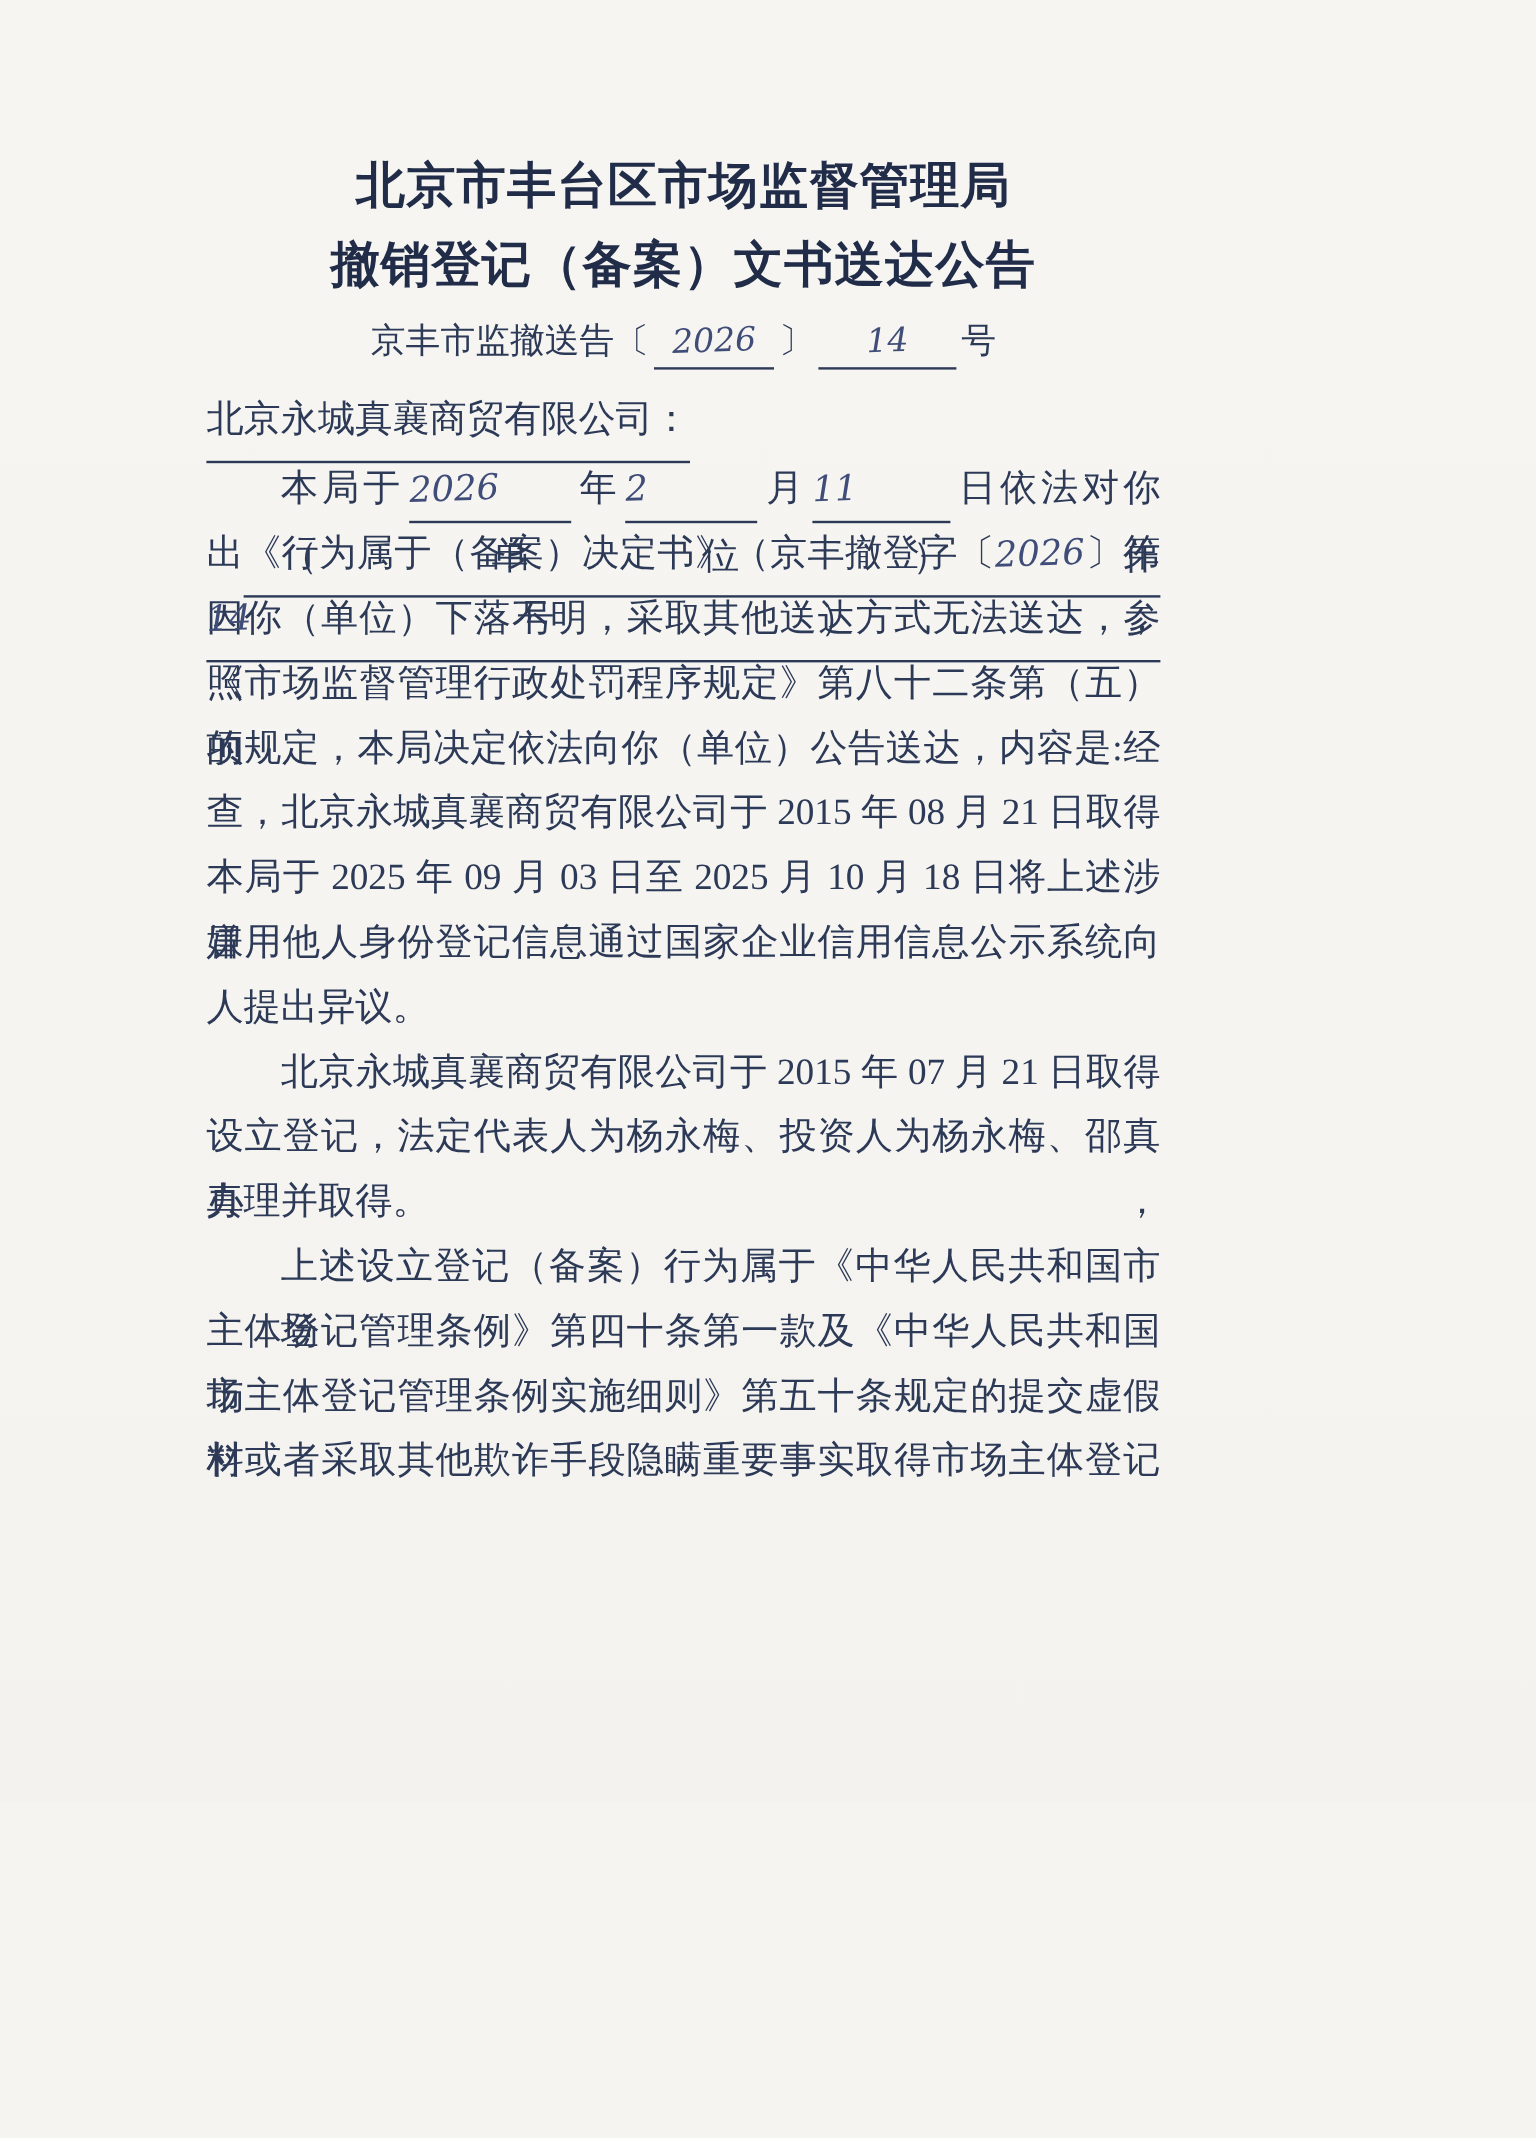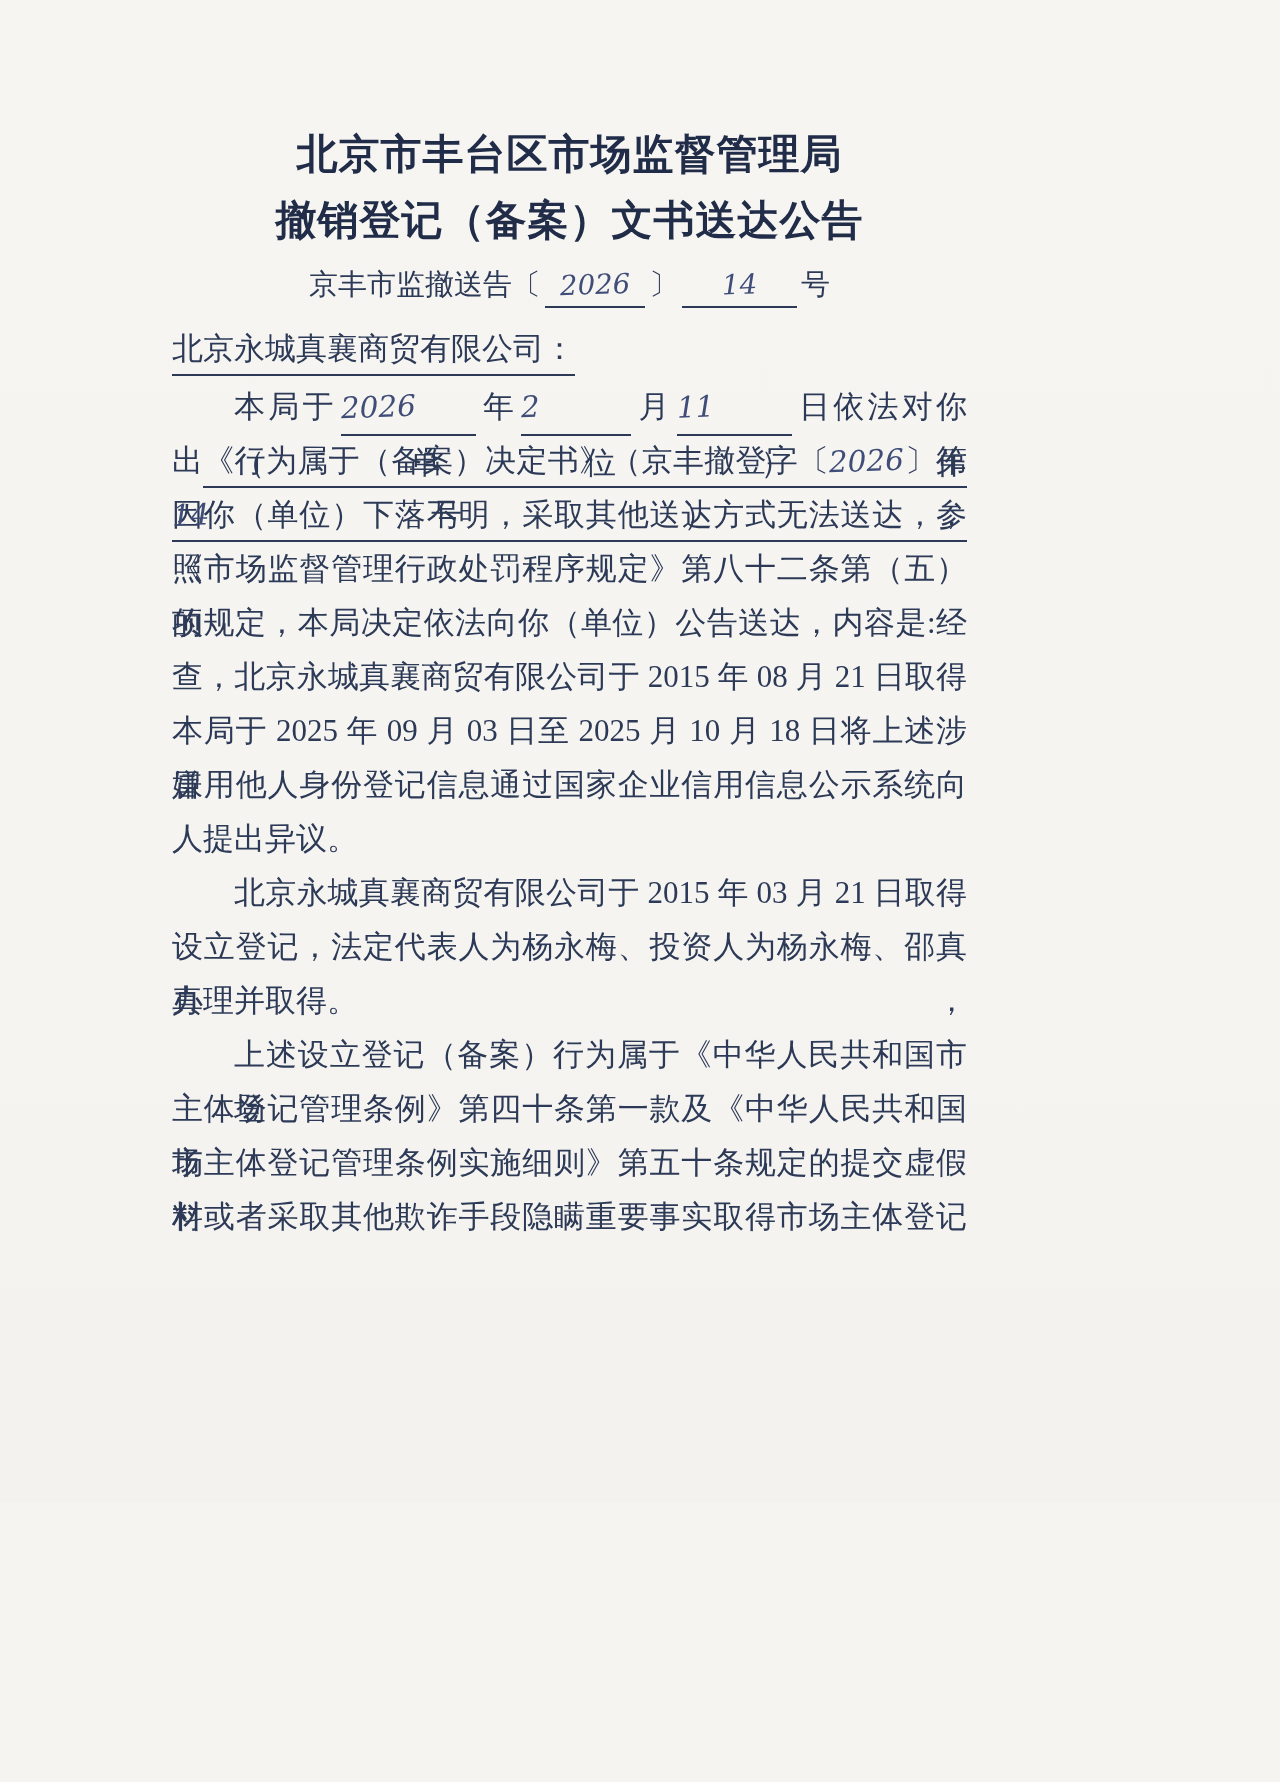--- a/index.html
+++ b/index.html
@@ -63,21 +63,21 @@
     text-align-last: justify;
     text-justify: inter-character;
   }
   .ind { padding-left: 62px; }
   .short {
     text-align: center;
     text-align-last: left;
   }
   .ul {
     border-bottom: 2px solid #2d3a57;
-    padding-bottom: 8px;
+    padding-bottom: 18px;
   }
   .blank {
     display: inline-block;
     border-bottom: 2px solid #2d3a57;
     text-align: center;
     vertical-align: baseline;
     margin: 0 4px;
   }
   .w100 { width: 100px; }
   .w115 { width: 115px; }
@@ -114,21 +114,21 @@
       <div class="line j"><span>出</span><span class="ul"><span>《行为属于（备案）决定书》（京丰撤登字〔</span><span class="hand">2026</span><span>〕第</span><span class="hand">14</span><span>号），</span></span></div>
 
       <div class="line j"><span>因你（单位）下落不明，采取其他送达方式无法送达，参照</span></div>
       <div class="line j"><span>《市场监督管理行政处罚程序规定》第八十二条第（五）项</span></div>
       <div class="line j"><span>的规定，本局决定依法向你（单位）公告送达，内容是:经</span></div>
       <div class="line j"><span>查，北京永城真襄商贸有限公司于 2015 年 08 月 21 日取得</span></div>
       <div class="line j"><span>本局于 2025 年 09 月 03 日至 2025 月 10 月 18 日将上述涉嫌</span></div>
       <div class="line j"><span>冒用他人身份登记信息通过国家企业信用信息公示系统向</span></div>
       <div class="line short"><span>人提出异议。</span></div>
 
-      <div class="line j ind"><span>北京永城真襄商贸有限公司于 2015 年 03 月 21 日取得</span></div>
+      <div class="line j ind"><span>北京永城真襄商贸有限公司于 2015 年 07 月 21 日取得</span></div>
       <div class="line j"><span>设立登记，法定代表人为杨永梅、投资人为杨永梅、邵真真，</span></div>
       <div class="line short"><span>办理并取得。</span></div>
 
       <div class="line j ind"><span>上述设立登记（备案）行为属于《中华人民共和国市场</span></div>
       <div class="line j"><span>主体登记管理条例》第四十条第一款及《中华人民共和国市</span></div>
       <div class="line j"><span>场主体登记管理条例实施细则》第五十条规定的提交虚假材</span></div>
       <div class="line j"><span>料或者采取其他欺诈手段隐瞒重要事实取得市场主体登记</span></div>
 
     </div>
   </div>

